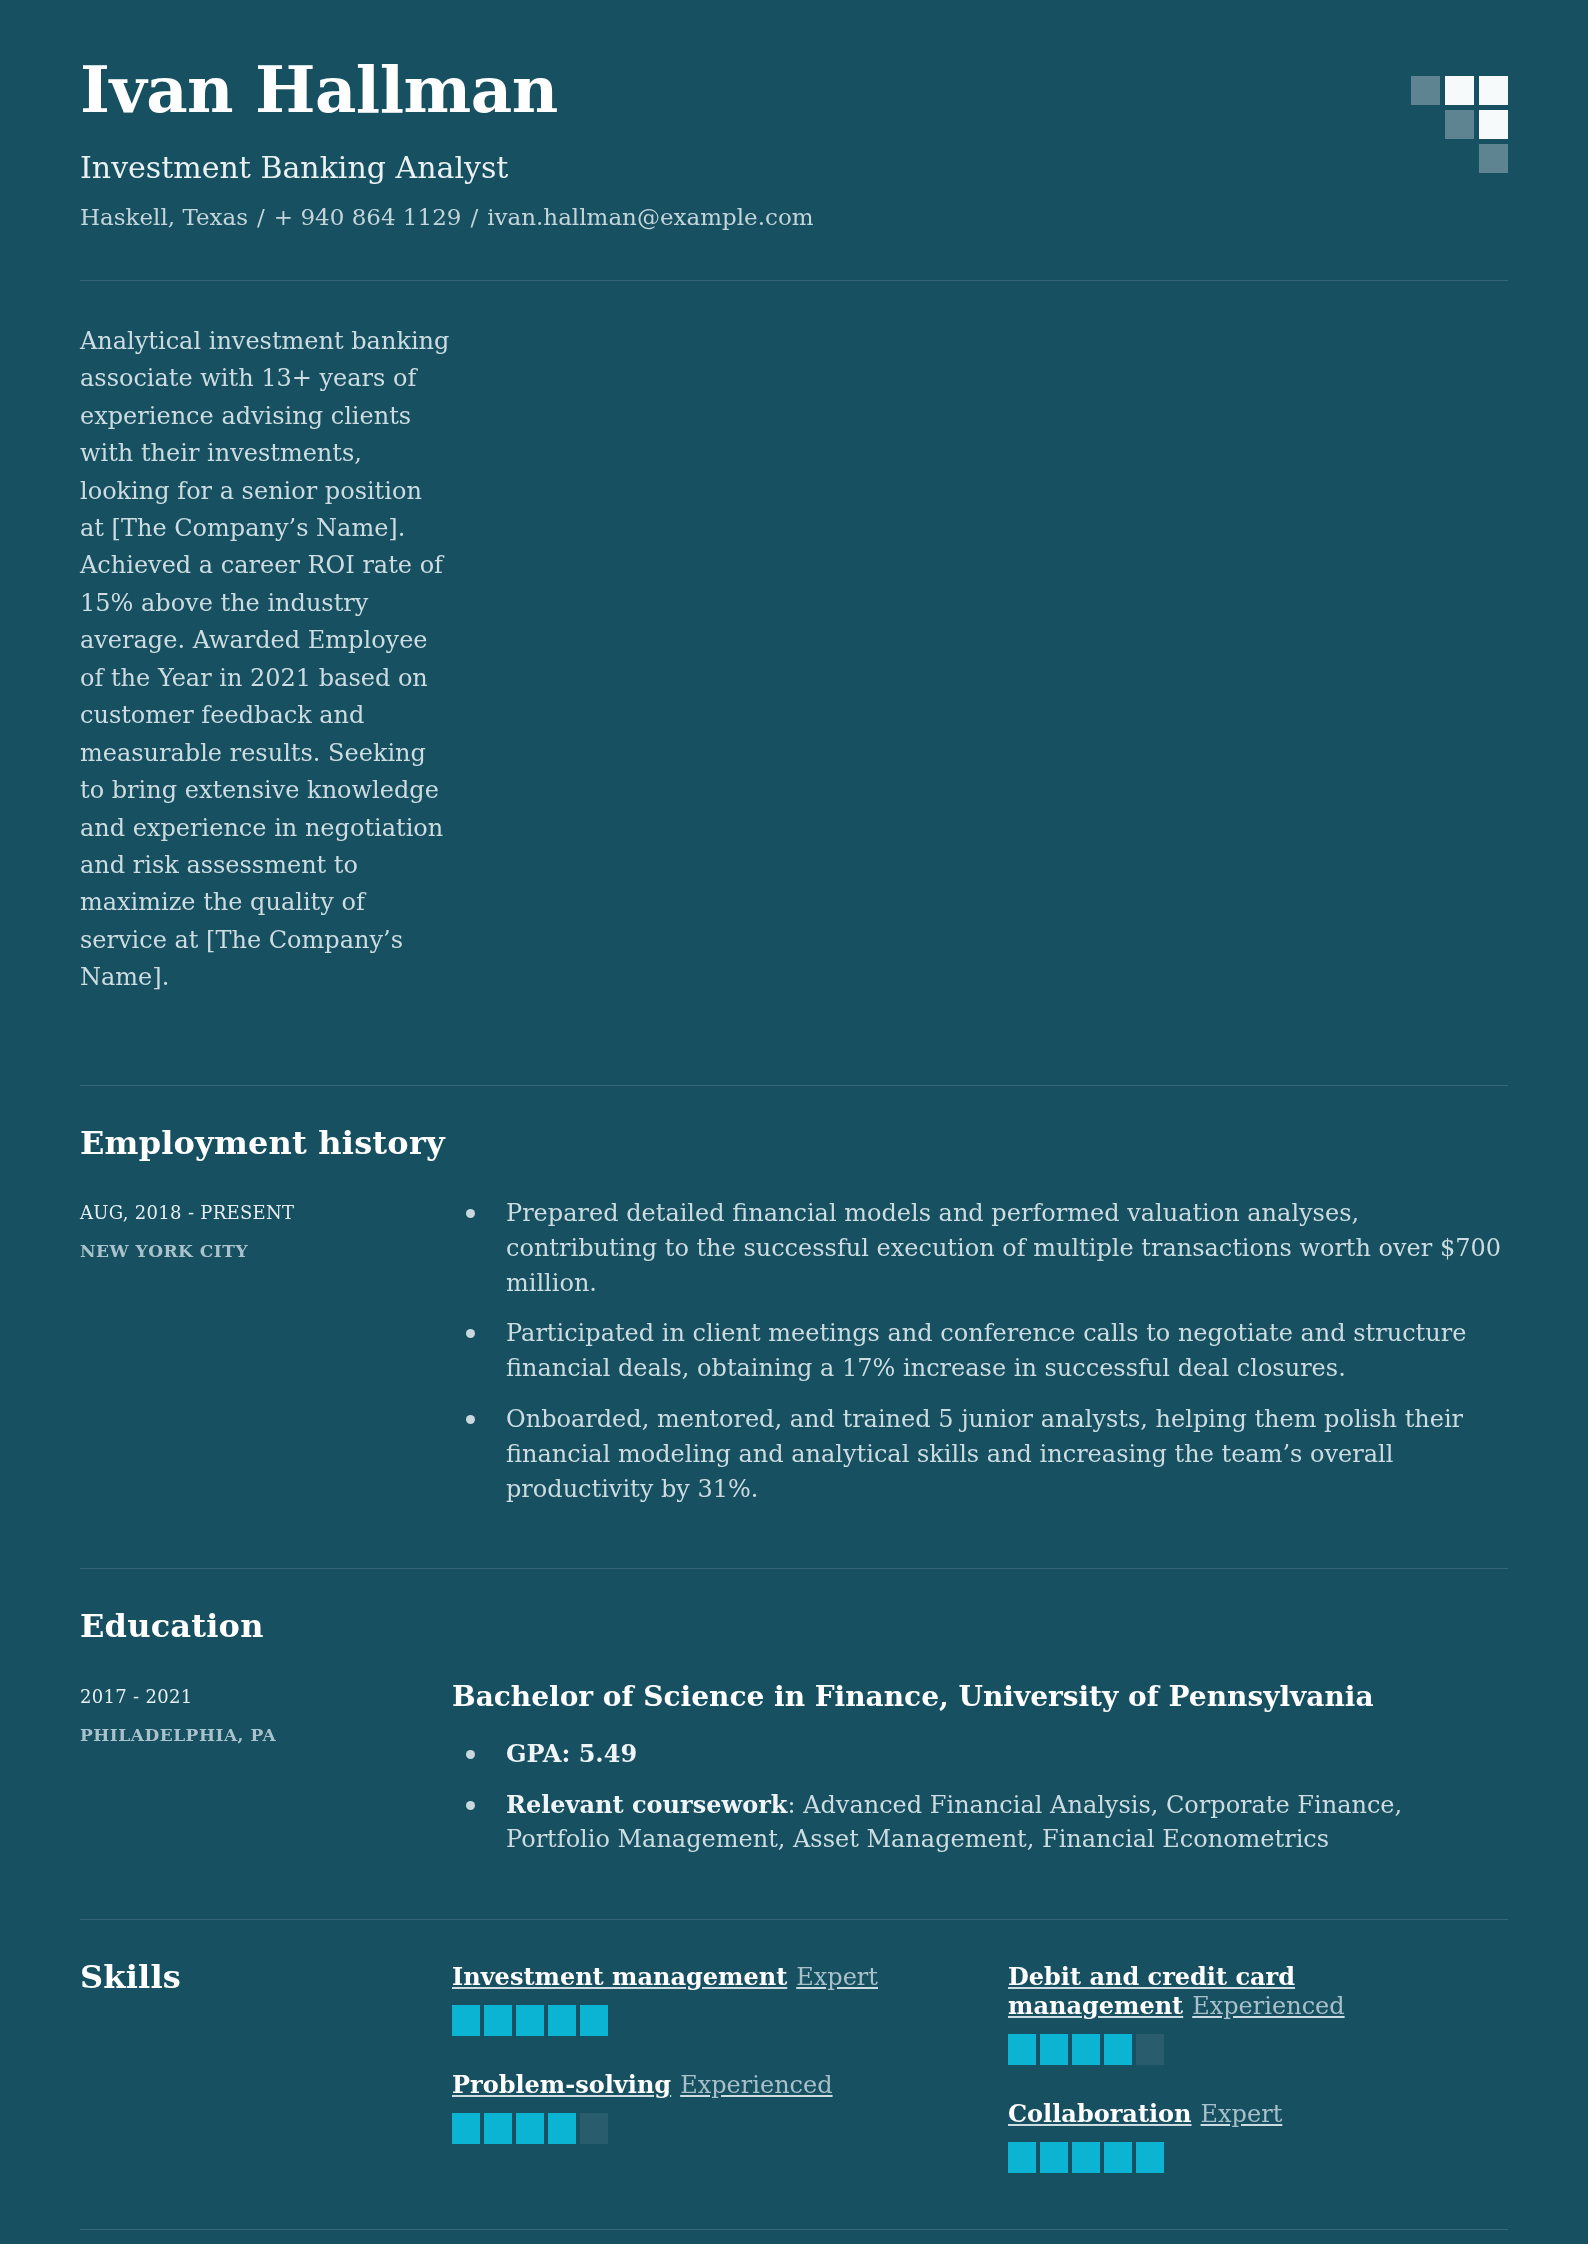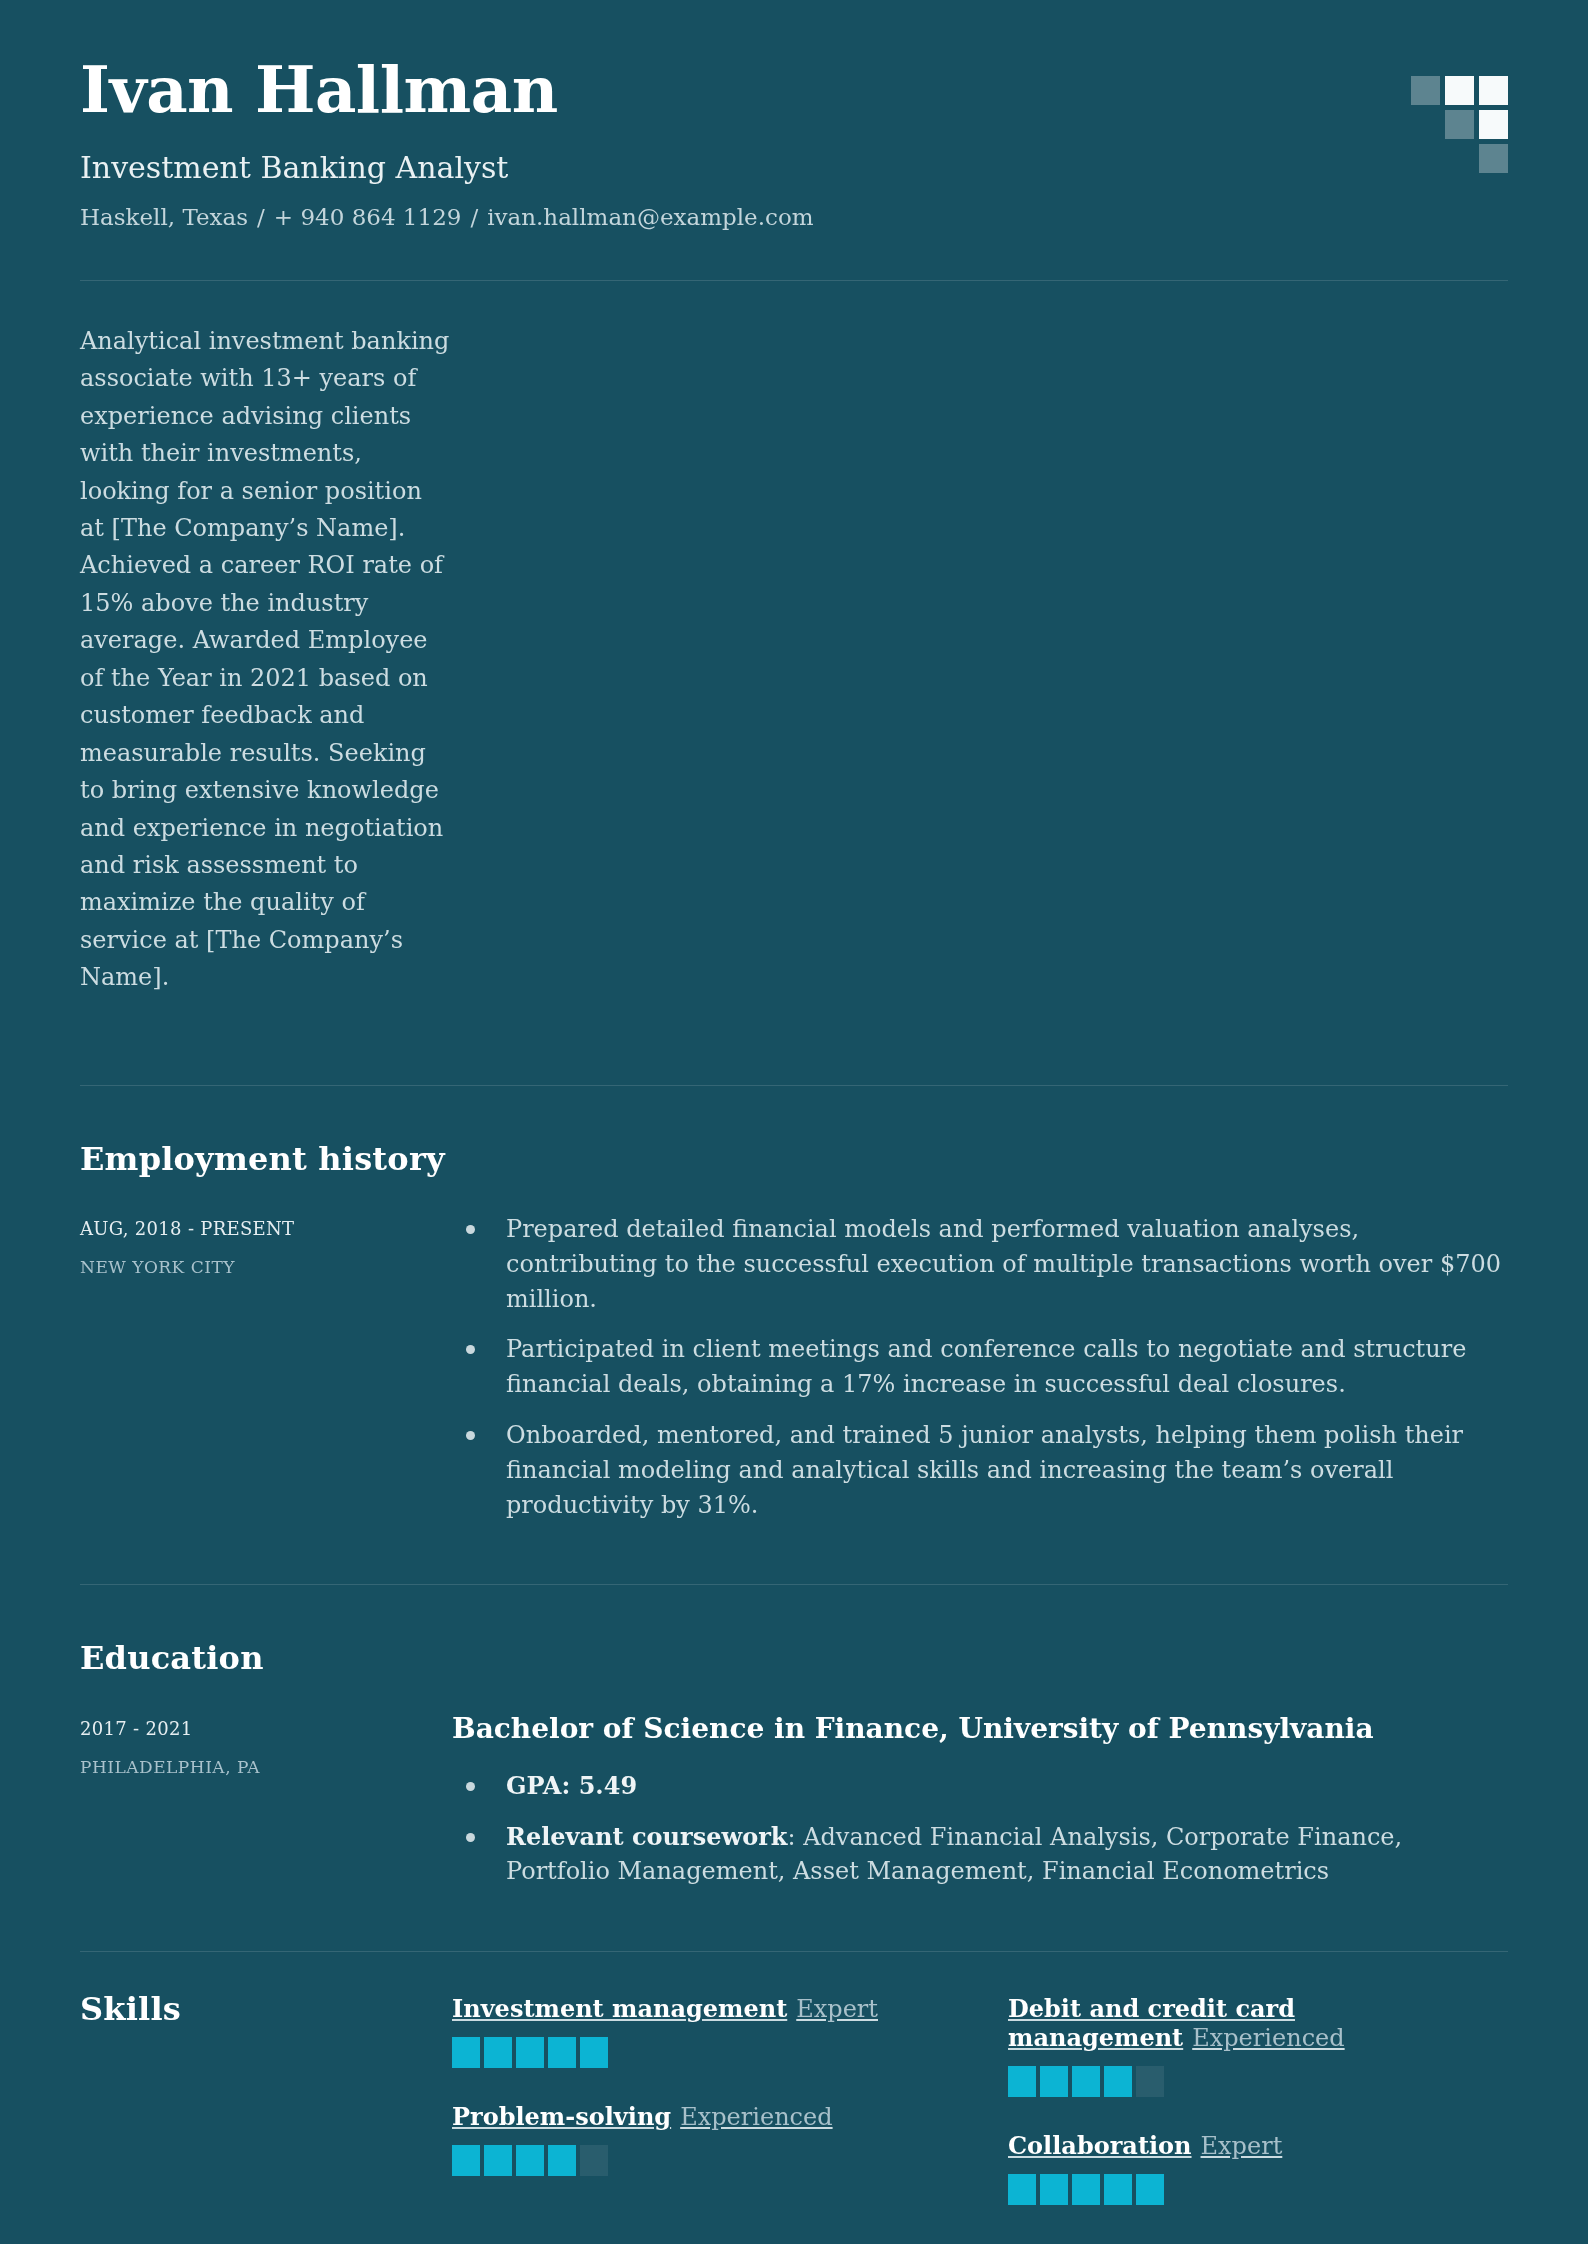--- a/index.html
+++ b/index.html
@@ -47,28 +47,28 @@
   
   section{border-top:1px solid var(--divider);}
   h2{
     margin:0;font-size:32px;color:var(--heading);
     font-weight:700;letter-spacing:0.2px;line-height:1.2;
   }
   .row-section{
     display:grid;grid-template-columns:372px 1fr;
     padding:38px 0 88px;align-items:start;
   }
-  .block-section{padding:54px 0 46px;}
+  .block-section{padding:38px 0 46px;}
   .block-section h2{margin-bottom:34px;}
   .entry{display:grid;grid-template-columns:372px 1fr;align-items:start;}
 
   .summary-text{margin:4px 0 0;font-size:24px;line-height:1.56;}
 
   .dates{font-size:18px;color:var(--dates);margin:6px 0 18px;letter-spacing:0.3px;}
-  .location{font-size:17px;color:var(--muted);letter-spacing:0.5px;}
+  .location{font-size:17px;color:var(--muted);letter-spacing:0.5px;font-weight:bold;}
 
   h3{margin:0 0 24px;font-size:28px;color:var(--heading);font-weight:700;}
 
   ul{list-style:none;margin:0;padding:0;}
   li{
     position:relative;padding-left:54px;margin-bottom:16px;
     font-size:24px;line-height:1.45;
   }
   li::before{
     content:"";position:absolute;left:14px;top:13px;

